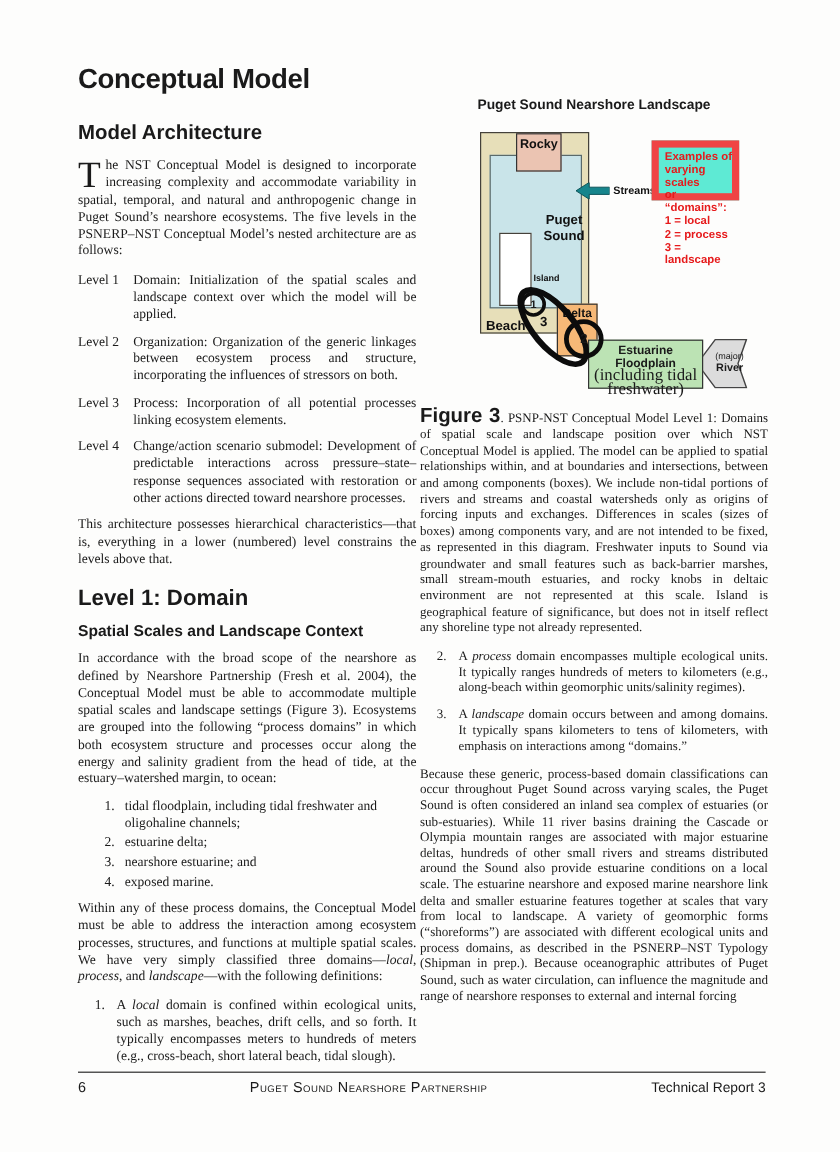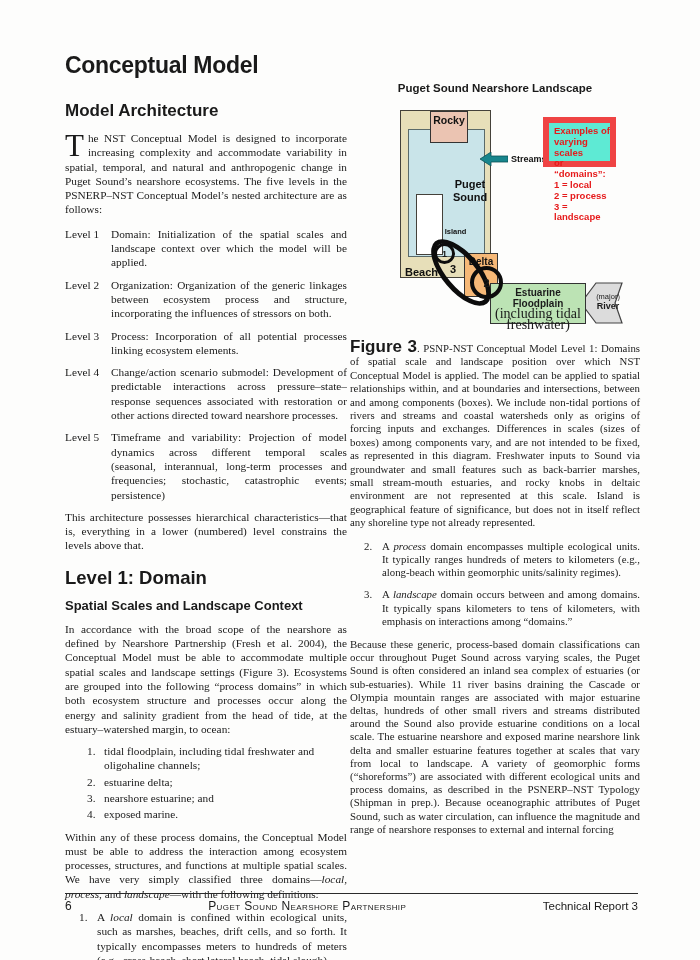--- a/index.html
+++ b/index.html
@@ -102,24 +102,20 @@
       <span class="lvl-text">Organization: Organization of the generic linkages between ecosystem process and structure, incorporating the influences of stressors on both.</span>
     </div>
     <div class="level-row">
       <span>Level 3</span>
       <span class="lvl-text">Process: Incorporation of all potential processes linking ecosystem elements.</span>
     </div>
     <div class="level-row">
       <span>Level 4</span>
       <span class="lvl-text">Change/action scenario submodel: Development of predictable interactions across pressure–state–response sequences associated with restoration or other actions directed toward nearshore processes.</span>
     </div>
-    <div class="level-row">
-      <span>Level 5</span>
-      <span class="lvl-text">Timeframe and variability: Projection of model dynamics across different temporal scales (seasonal, interannual, long-term processes and frequencies; stochastic, catastrophic events; persistence)</span>
-    </div>
   </div>
 
   <p class="body">This architecture possesses hierarchical characteristics—that is, everything in a lower (numbered) level constrains the levels above that.</p>
 
   <h2 class="sec2">Level 1: Domain</h2>
   <h3 class="sub">Spatial Scales and Landscape Context</h3>
 
   <p class="body">In accordance with the broad scope of the nearshore as defined by Nearshore Partnership (Fresh et al. 2004), the Conceptual Model must be able to accommodate multiple spatial scales and landscape settings (Figure 3). Ecosystems are grouped into the following “process domains” in which both ecosystem structure and processes occur along the energy and salinity gradient from the head of tide, at the estuary–watershed margin, to ocean:</p>
 
   <div class="numlist">

